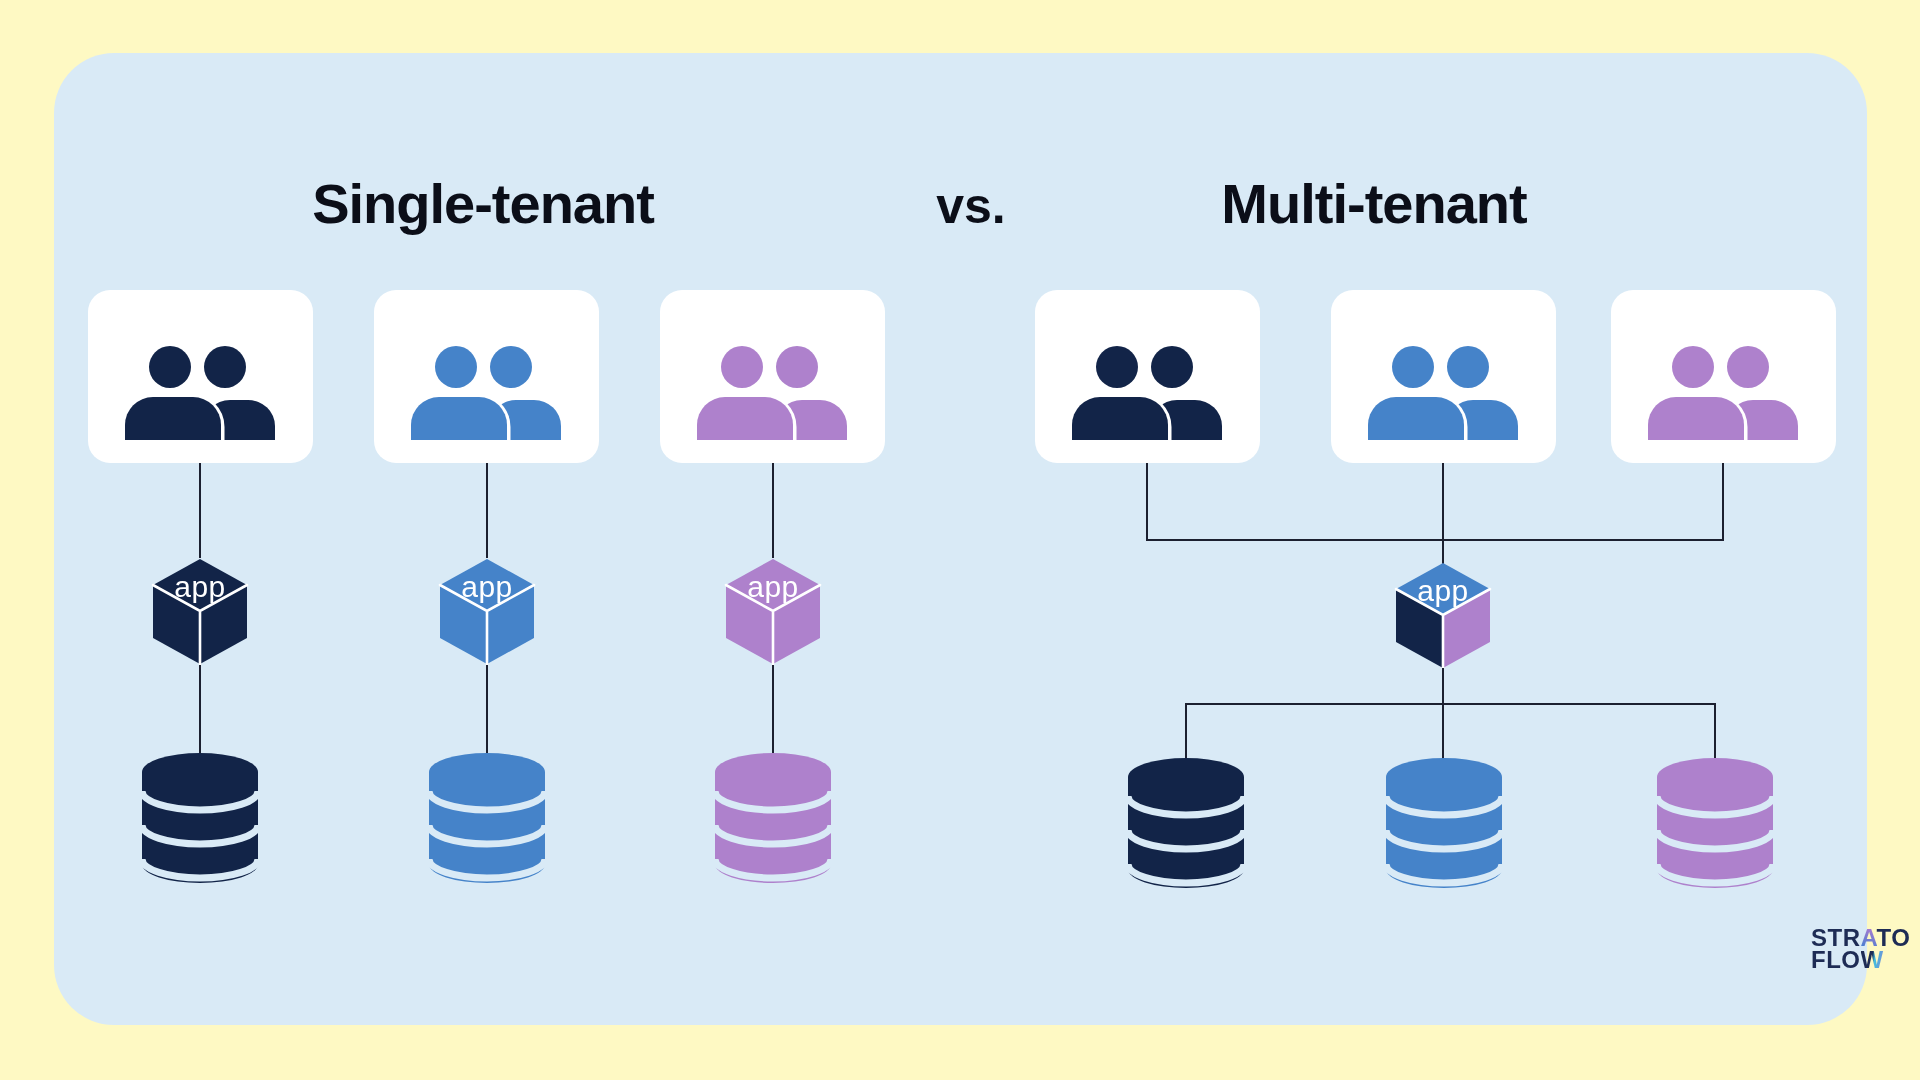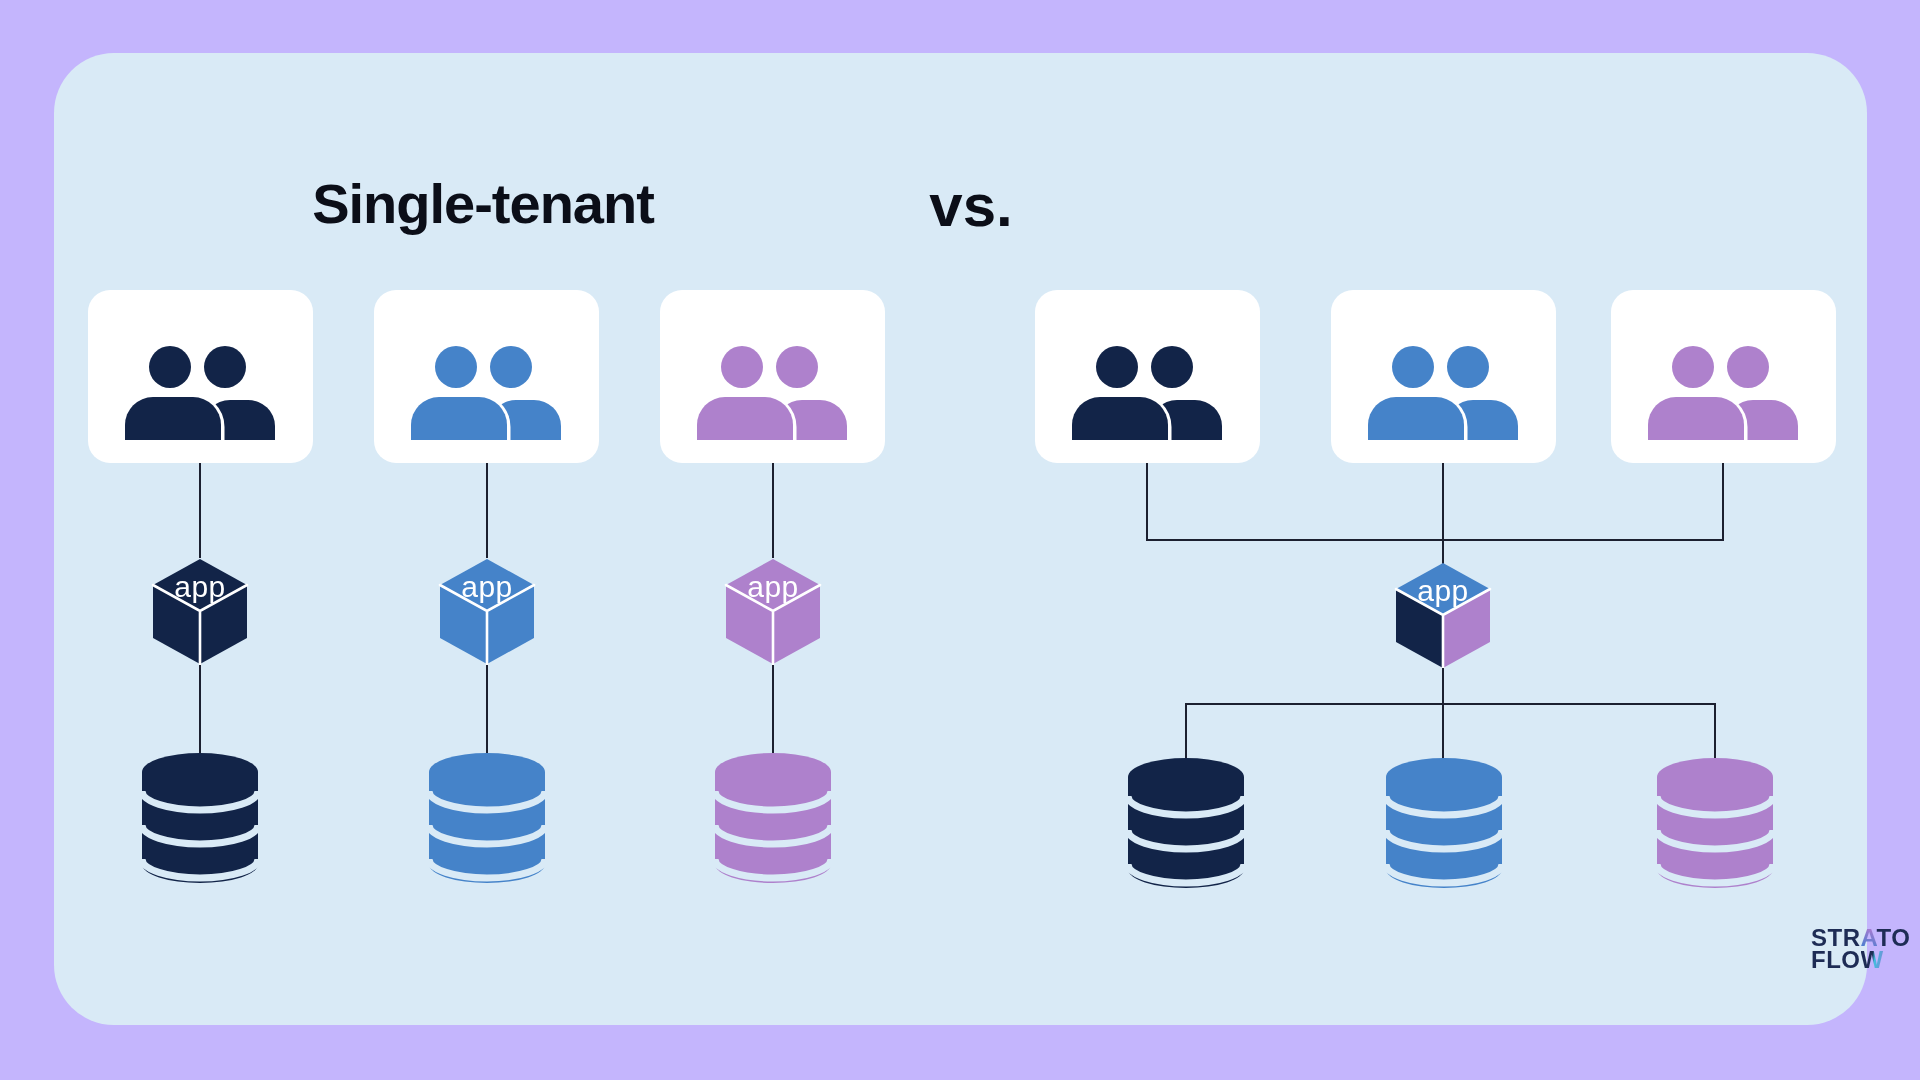--- a/index.html
+++ b/index.html
@@ -3,35 +3,35 @@
 <meta charset="utf-8">
 <style>
   :root{
     --navy:#122448; --blue:#4583c9; --purple:#ae81cc;
     --panel:#d9eaf6; --card:#ffffff; --line:#1c2030;
     --title:#0b0e18; --logo:#1e2c55; --cube_label:#ffffff;
   }
   *{margin:0;padding:0;box-sizing:border-box;}
   html,body{background:#ffffff;}
   .canvas{
-    position:relative;width:1920px;height:1080px;background:#c4b5fd;
+    position:relative;width:1920px;height:1080px;background:#fef9c3;
     overflow:hidden;font-family:"Liberation Sans",sans-serif;
   }
   .panel{
     position:absolute;left:54px;top:53px;width:1813px;height:972px;
     background:var(--panel);border-radius:60px;
   }
   .title{
     position:absolute;text-align:center;font-weight:800;color:var(--title);
     letter-spacing:-1px;white-space:nowrap;
   }
   .t-main{font-size:56px;line-height:60px;top:174px;}
   .t-single{left:183px;width:600px;}
   .t-multi{left:1074px;width:600px;}
-  .t-vs{font-size:60px;line-height:50px;top:181px;left:871px;width:200px;letter-spacing:0;}
+  .t-vs{font-size:50px;line-height:50px;top:181px;left:871px;width:200px;letter-spacing:0;}
   .card{
     position:absolute;top:290px;width:225px;height:173px;
     background:var(--card);border-radius:22px;
   }
   .person{position:absolute;left:37px;top:56px;width:150px;height:100px;}
   .fill-navy{fill:var(--navy);}
   .fill-blue{fill:var(--blue);}
   .fill-purple{fill:var(--purple);}
   .person-gap{fill:none;stroke:var(--card);stroke-width:7;}
   .db{position:absolute;width:116px;height:130px;}
@@ -74,20 +74,21 @@
       <path class="db-gap" d="M0,38 A58,19 0 0 0 116,38 M0,72 A58,19 0 0 0 116,72 M0,106 A58,19 0 0 0 116,106"></path>
     </symbol>
   </defs>
 </svg>
 
 <div class="canvas">
   <div class="panel"></div>
 
   <div class="title t-main t-single">Single-tenant</div>
   <div class="title t-vs">vs.</div>
+  <div class="title t-main t-multi">Multi-tenant</div>
 
   <div class="card" style="left:88px">
     <svg class="person fill-navy" viewBox="0 0 150 100">
         <use href="#icon-person"></use>
       </svg>
   </div>
   <div class="vline" style="left:199px;top:463px;height:95px"></div>
   <svg class="cube" style="left:150px;top:557px" viewBox="0 0 100 110">
     <g class="fill-navy">
       <polygon points="50,2 97,28 50,54 3,28"></polygon>

